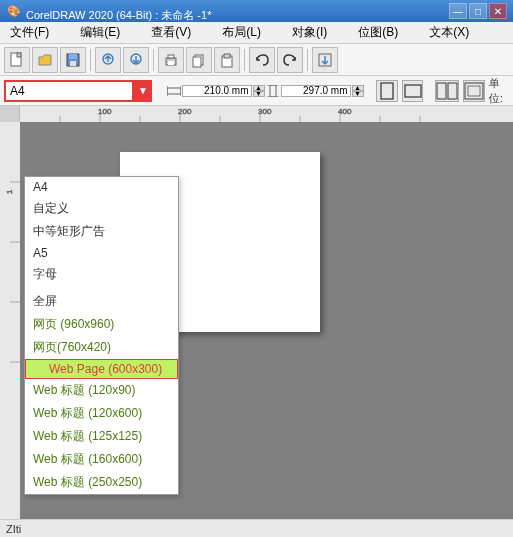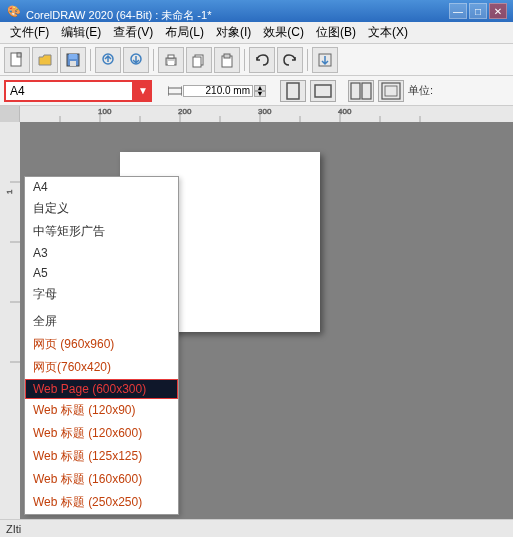--- a/index.html
+++ b/index.html
@@ -53,20 +53,21 @@
 
     
     .menu-bar {
       height: 22px;
       background: #f0f0f0;
       display: flex;
       align-items: center;
       padding: 0 4px;
       border-bottom: 1px solid #ccc;
       font-size: 12px;
+      gap: 19px;
     }
     .menu-item {
       padding: 2px 6px;
       cursor: pointer;
       white-space: nowrap;
     }
 
     
     .toolbar {
       height: 32px;
@@ -259,27 +260,27 @@
       cursor: pointer;
       font-size: 12px;
       white-space: nowrap;
       color: #333;
     }
     .dropdown-item.selected {
       background: white;
       color: #333;
     }
     .dropdown-item.highlighted {
-      background: #0f172a;
+      background: #bef264;
       border: 1px solid #e63939;
       color: #e63939;
-      padding: 2px 7px;
+      padding: 2px 23px;
     }
     .dropdown-item.blue {
-      color: #c2410c;
+      color: #4d7c0f;
     }
     .dropdown-sep {
       height: 4px;
     }
 
     
     .status-bar {
       height: 18px;
       background: #e8e8e8;
       border-top: 1px solid #ccc;
@@ -308,21 +309,20 @@
     <div class="title-btn" style="background:rgba(200,50,50,0.6);">✕</div>
   </div>
 </div>
 
 <div class="menu-bar">
   <span class="menu-item">文件(F)</span>
   <span class="menu-item">编辑(E)</span>
   <span class="menu-item">查看(V)</span>
   <span class="menu-item">布局(L)</span>
   <span class="menu-item">对象(I)</span>
-  <span class="menu-item">效果(C)</span>
   <span class="menu-item">位图(B)</span>
   <span class="menu-item">文本(X)</span>
 </div>
 
 <div class="toolbar">
   <div class="toolbar-btn">
     <svg width="16" height="16" viewBox="0 0 16 16">
         <rect x="2" y="1" width="10" height="13" fill="white" stroke="#666"></rect>
         <rect x="8" y="1" width="4" height="4" fill="#ccc" stroke="#666"></rect>
       </svg>
@@ -412,20 +412,32 @@
           <rect x="0" y="3" width="14" height="6" fill="none" stroke="#666" stroke-width="1"></rect>
           <line x1="0" y1="1" x2="0" y2="11" stroke="#666" stroke-width="1"></line>
           <line x1="14" y1="1" x2="14" y2="11" stroke="#666" stroke-width="1"></line>
         </svg>
       <input class="size-input" type="text" value="210.0 mm" readonly="" style="">
       <div class="size-spin">
         <div class="spin-btn">▲</div>
         <div class="spin-btn">▼</div>
       </div>
     </div>
+    <div class="size-input-row">
+      <svg width="14" height="12" viewBox="0 0 14 12">
+          <rect x="4" y="0" width="6" height="12" fill="none" stroke="#666" stroke-width="1"></rect>
+          <line x1="1" y1="0" x2="13" y2="0" stroke="#666" stroke-width="1"></line>
+          <line x1="1" y1="12" x2="13" y2="12" stroke="#666" stroke-width="1"></line>
+        </svg>
+      <input class="size-input" type="text" value="297.0 mm" readonly="" style="">
+      <div class="size-spin">
+        <div class="spin-btn">▲</div>
+        <div class="spin-btn">▼</div>
+      </div>
+    </div>
   </div>
 
   <div style="width:6px;"></div>
 
   <div class="page-icon">
     <svg width="14" height="18" viewBox="0 0 14 18">
         <rect x="1" y="1" width="12" height="16" fill="none" stroke="#555" stroke-width="1.5"></rect>
       </svg>
   </div>
   <div class="page-icon">
@@ -499,21 +511,20 @@
 
     <div class="canvas-container">
 
       <div class="page-canvas"></div>
 
       <div class="dropdown-list">
 
         <div class="dropdown-item selected">A4</div>
         <div class="dropdown-item">自定义</div>
         <div class="dropdown-item">中等矩形广告</div>
-        <div class="dropdown-item">A3</div>
         <div class="dropdown-item">A5</div>
         <div class="dropdown-item">字母</div>
         <div class="dropdown-sep"></div>
         <div class="dropdown-item">全屏</div>
         <div class="dropdown-item blue">网页 (960x960)</div>
         <div class="dropdown-item blue">网页(760x420)</div>
         <div class="dropdown-item highlighted">Web Page (600x300)</div>
         <div class="dropdown-item blue">Web 标题 (120x90)</div>
         <div class="dropdown-item blue">Web 标题 (120x600)</div>
         <div class="dropdown-item blue">Web 标题 (125x125)</div>

